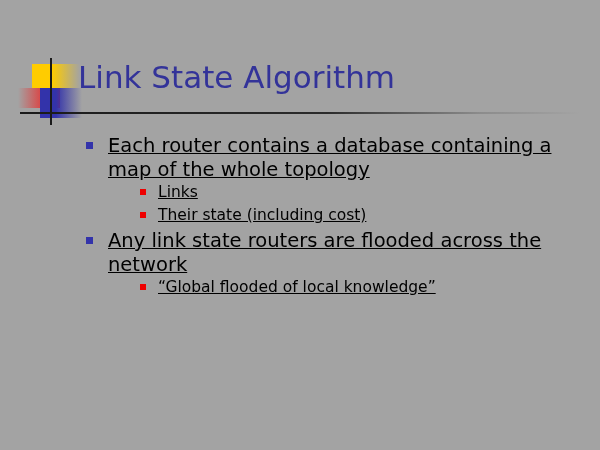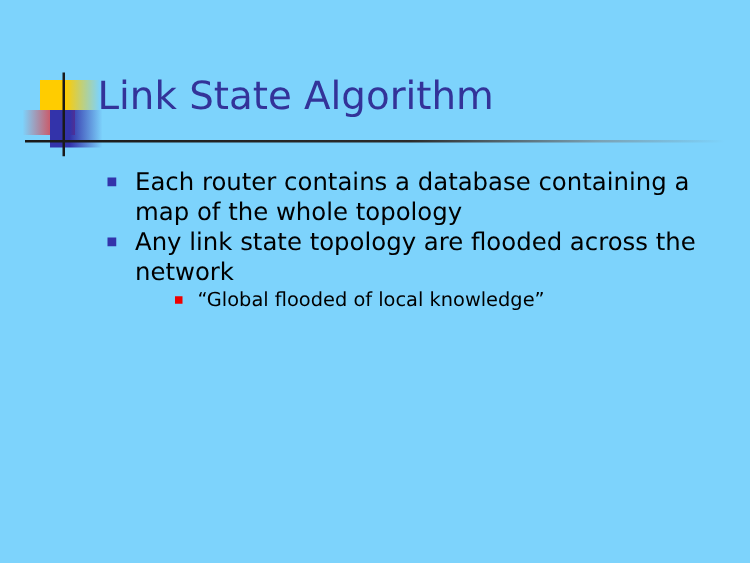--- a/index.html
+++ b/index.html
@@ -13,21 +13,21 @@
     background: #ffffff;
     font-family: "DejaVu Sans", sans-serif;
     overflow: hidden;
     position: relative;
   }
 
   .slide {
     position: relative;
     width: 600px;
     height: 450px;
-    background: #7dd3fc;
+    background: #a3a3a3;
   }
 
   
   .title-area {
     position: absolute;
     left: 0;
     top: 52px;
     width: 600px;
     height: 76px;
   }
@@ -95,20 +95,21 @@
     letter-spacing: 0px;
     white-space: nowrap;
   }
 
   
   .body-area {
     position: absolute;
     left: 0;
     top: 134px;
     width: 600px;
+    text-decoration: underline;
   }
 
   ul.level1 {
     list-style: none;
     margin: 0;
     padding: 0;
   }
   ul.level2 {
     list-style: none;
     margin: 1px 0 3px 0;
@@ -173,27 +174,37 @@
 
     <div class="slide-title">Link State Algorithm</div>
   </div>
 
   <div class="body-area">
     <ul class="level1">
 
       <li class="b1">
         <span class="marker"></span>
         <span class="btext">Each router contains a database containing a map of the whole topology</span>
+        <ul class="level2">
+          <li class="b2">
+            <span class="marker"></span>
+            <span class="btext">Links</span>
+          </li>
+          <li class="b2">
+            <span class="marker"></span>
+            <span class="btext">Their state (including cost)</span>
+          </li>
+        </ul>
       </li>
 
 
 
       <li class="b1">
         <span class="marker"></span>
-        <span class="btext">Any link state topology are flooded across the network</span>
+        <span class="btext">Any link state routers are flooded across the network</span>
         <ul class="level2">
           <li class="b2">
             <span class="marker"></span>
             <span class="btext">“Global flooded of local knowledge”</span>
           </li>
         </ul>
       </li>
 
     </ul>
   </div>

